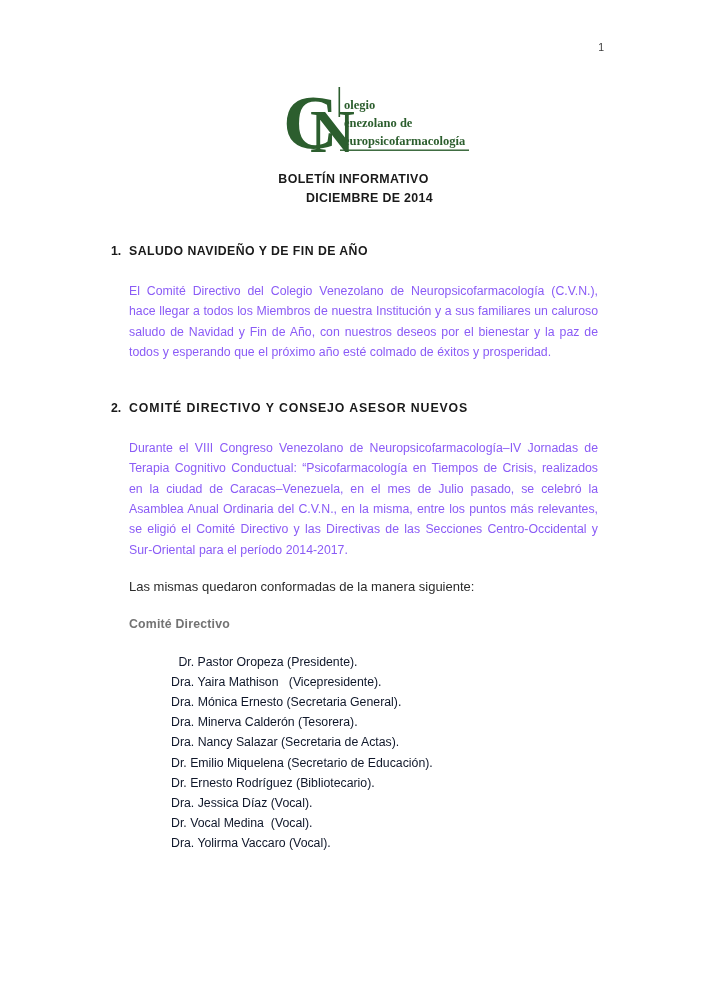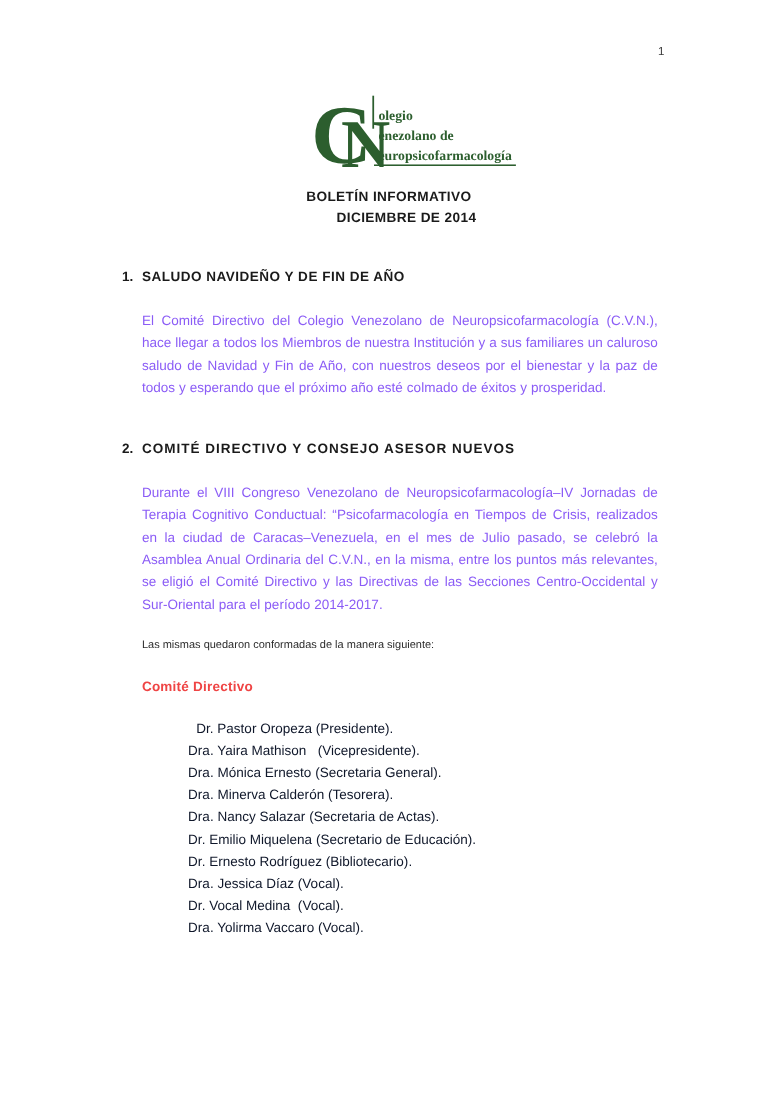--- a/index.html
+++ b/index.html
@@ -98,32 +98,32 @@
     font-size: 12.3px;
     line-height: 20.3px;
     text-align: justify;
     color: #8b5cf6;
     word-spacing: 0.2px;
   }
 
   p.lead-in {
     margin: 0;
     padding-left: 18px;
-    font-size: 10px;
+    font-size: 13px;
     line-height: 20.3px;
     color: #2b2b2b;
   }
 
   h3.sub-heading {
     margin: 0;
     padding-left: 18px;
     font-size: 12.3px;
     font-weight: bold;
     line-height: 20.3px;
-    color: #ef4444;
+    color: #737373;
     letter-spacing: 0.2px;
   }
 
   ul.member-list {
     margin: 0;
     padding: 0 0 0 60px;
     list-style: none;
   }
   ul.member-list li {
     font-size: 12.3px;

